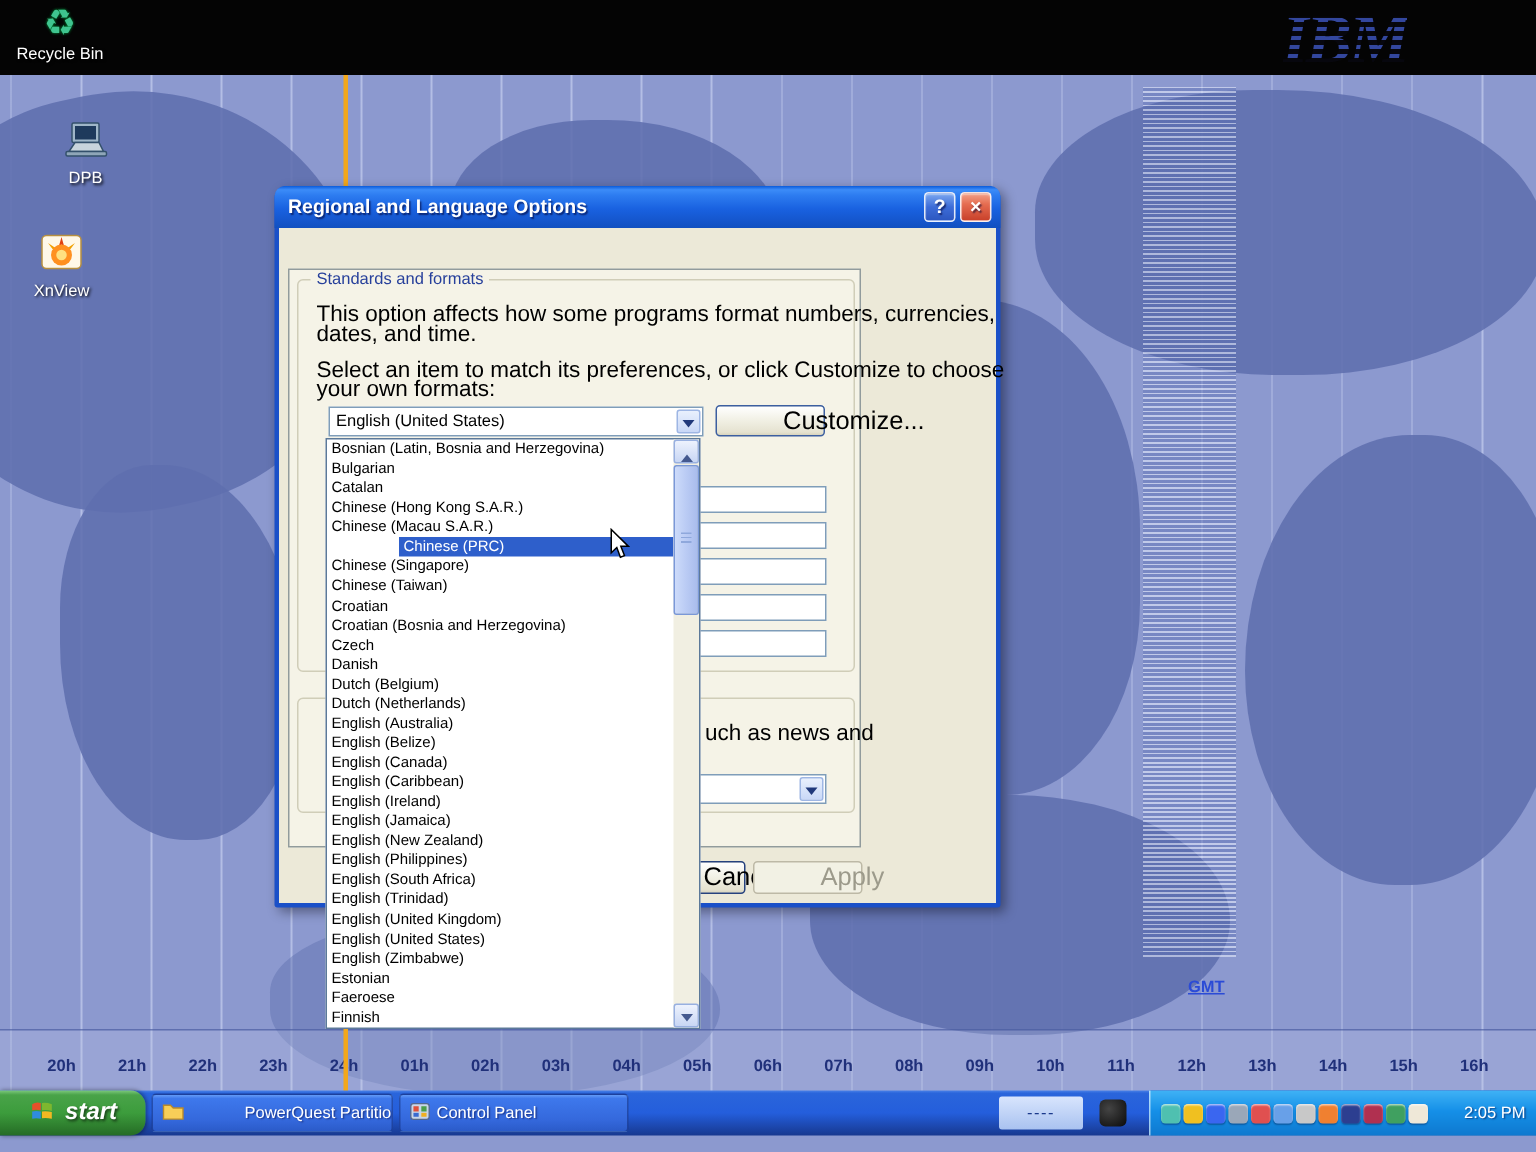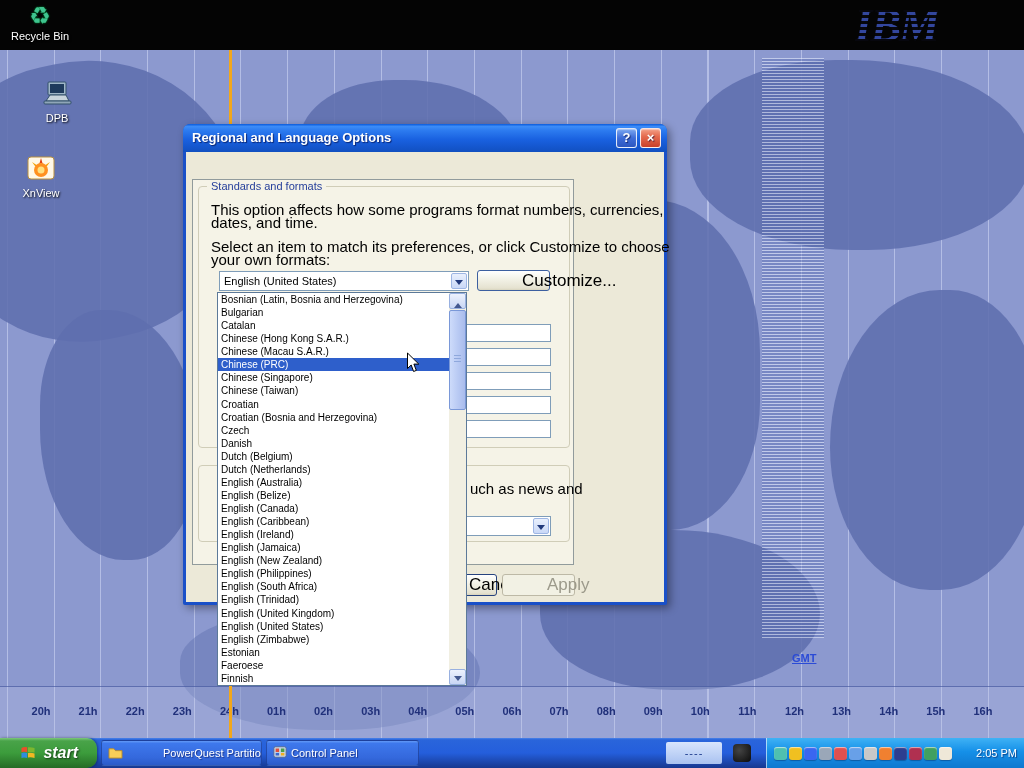--- a/index.html
+++ b/index.html
@@ -97,37 +97,37 @@
   .btn-cancel{left:238px;top:422px;}
   .btn-apply{left:316px;top:422px;border-color:#BDB9A6;color:#9C9A8B;
     background:#F2F1E4;cursor:default;}
 
   
   .dropdown{position:absolute;left:217px;top:292px;width:250px;height:394px;z-index:30;
     background:#fff;border:1px solid #5C7999;}
   .dd-items{position:absolute;left:0;top:0;width:231px;height:392px;overflow:hidden;}
   .dd-item{height:13.07px;line-height:13px;font-size:10px;padding-left:3px;color:#000;
     white-space:nowrap;overflow:hidden;cursor:pointer;}
-  .dd-item.selected{background:var(--selection_blue,#2E5FCB);color:#fff;}
+  .dd-item.selected{background:var(--selection_blue,#2E5FCB);color:#fff;margin-left:48px;}
   .sb{position:absolute;top:0;right:0;width:17px;height:392px;background:#F1EFE2;}
   .sb-btn{position:absolute;left:0;width:17px;height:16px;
     background:linear-gradient(180deg,#EDF2FD,#C8D6F4);border:1px solid #98B0E0;border-radius:2px;}
   .sb-up{top:0;} .sb-down{bottom:0;}
   .sb-up .tri{position:absolute;left:4px;top:5px;width:0;height:0;border:4px solid transparent;border-bottom:5px solid #44598F;}
   .sb-down .tri{position:absolute;left:4px;top:6px;width:0;height:0;border:4px solid transparent;border-top:5px solid #44598F;}
   .sb-thumb{position:absolute;left:0;top:17px;width:17px;height:100px;border-radius:2px;
     background:linear-gradient(90deg,#CDDBFA,#BACBF4 50%,#A9BCEC);border:1px solid #7A98D8;}
   .sb-thumb::after{content:"";position:absolute;left:4px;top:44px;width:7px;height:9px;
     background:repeating-linear-gradient(180deg,#8FA8DC 0 1px,transparent 1px 3px);}
 
   
   .cursor{position:absolute;left:406px;top:352px;z-index:60;pointer-events:none;}
 
   
-  .taskbar{position:absolute;left:0;bottom:0;width:1024px;height:30px;z-index:40;
+  .taskbar{position:absolute;left:0;bottom:11px;width:1024px;height:30px;z-index:40;
     background:linear-gradient(180deg,#4A82E8 0%,#2A65DB 6%,var(--taskbar_blue,#245EDC) 50%,#17388F 100%);}
   .start{position:absolute;left:0;top:0;width:97px;height:30px;border-radius:0 10px 10px 0;
     background:linear-gradient(180deg,#7CC87C 0%,#49A349 10%,var(--start_green,#3C9C3C) 50%,#256B25 100%);
     box-shadow:1px 0 3px rgba(0,0,0,.4);color:#fff;font-size:16px;font-weight:bold;font-style:italic;
     line-height:30px;text-align:center;cursor:pointer;text-shadow:1px 1px 2px rgba(0,0,0,.6);}
   .start .flag{vertical-align:-4px;margin-right:2px;}
   .task{position:absolute;top:2px;height:26px;border-radius:3px;color:#fff;font-size:11px;
     background:linear-gradient(180deg,#639AF7 0%,#3E78EC 10%,#3468DC 70%,#2B5BC9 100%);
     border:1px solid rgba(10,30,100,.45);display:flex;align-items:center;gap:4px;padding:0 6px;
     overflow:hidden;white-space:nowrap;cursor:pointer;text-shadow:1px 1px 1px rgba(0,0,60,.5);}

